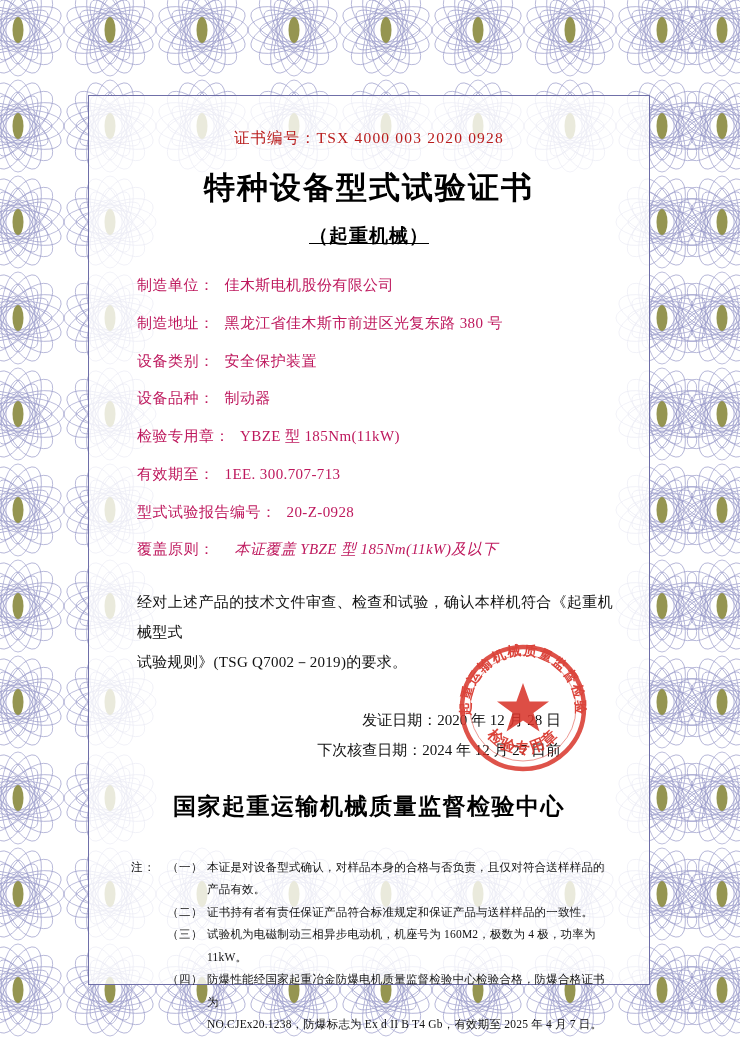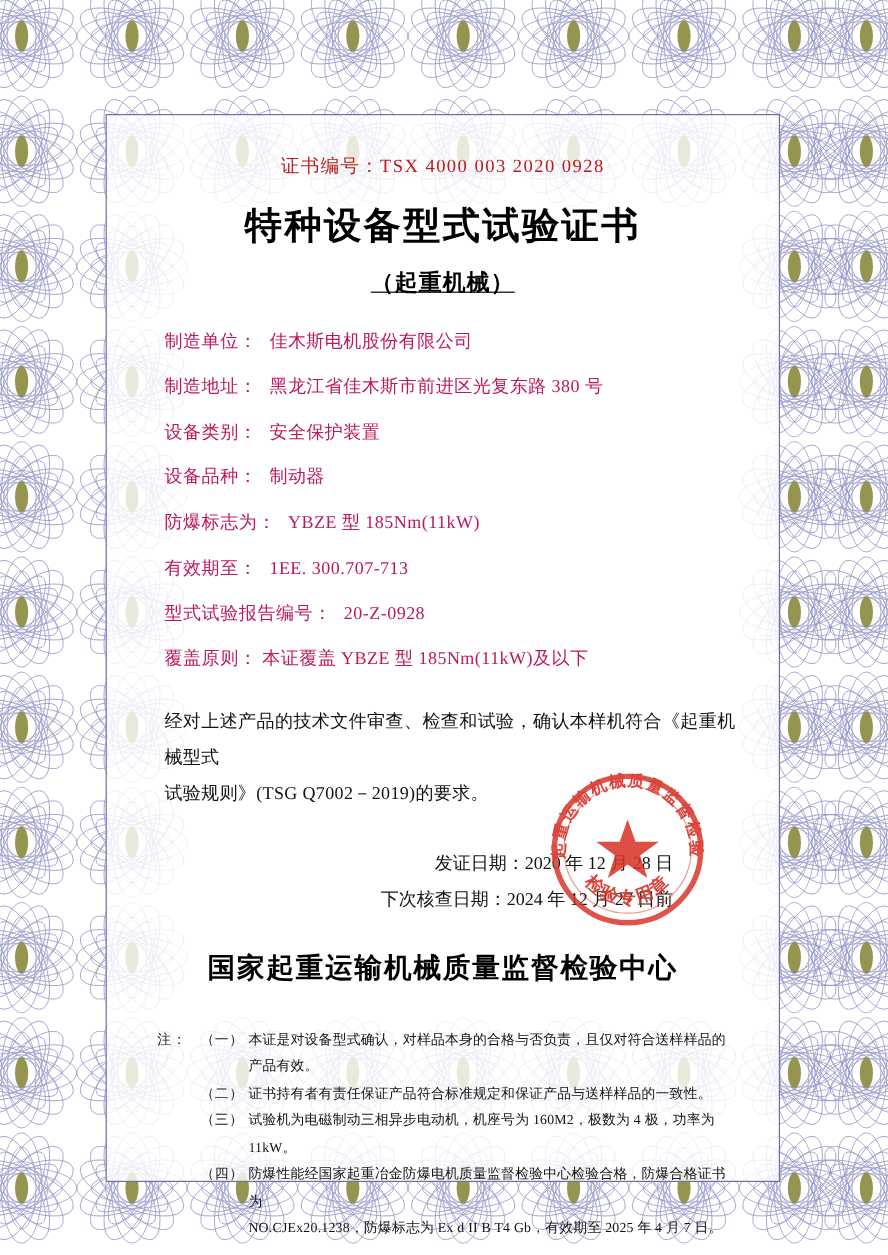--- a/index.html
+++ b/index.html
@@ -97,21 +97,21 @@
     line-height: 1.45;
   }
   .field-label {
     white-space: nowrap;
     letter-spacing: 0.5px;
   }
   .field-value {
     margin-left: 10px;
     letter-spacing: 0.4px;
   }
-  .field-row.indent .field-value { margin-left: 4px; }
+  .field-row.indent .field-value { margin-left: 20px; font-style: italic; }
 
   
   .statement {
     margin: 26px 6px 0 18px;
     font-size: 15px;
     line-height: 2.0;
     color: #111;
     letter-spacing: 0.3px;
     text-align: justify;
   }
@@ -320,21 +320,21 @@
         </div>
         <div class="field-row">
           <span class="field-label">设备类别：</span>
           <span class="field-value">安全保护装置</span>
         </div>
         <div class="field-row">
           <span class="field-label">设备品种：</span>
           <span class="field-value">制动器</span>
         </div>
         <div class="field-row">
-          <span class="field-label">防爆标志为：</span>
+          <span class="field-label">检验专用章：</span>
           <span class="field-value">YBZE 型 185Nm(11kW)</span>
         </div>
         <div class="field-row">
           <span class="field-label">有效期至：</span>
           <span class="field-value">1EE. 300.707-713</span>
         </div>
         <div class="field-row">
           <span class="field-label">型式试验报告编号：</span>
           <span class="field-value">20-Z-0928</span>
         </div>

